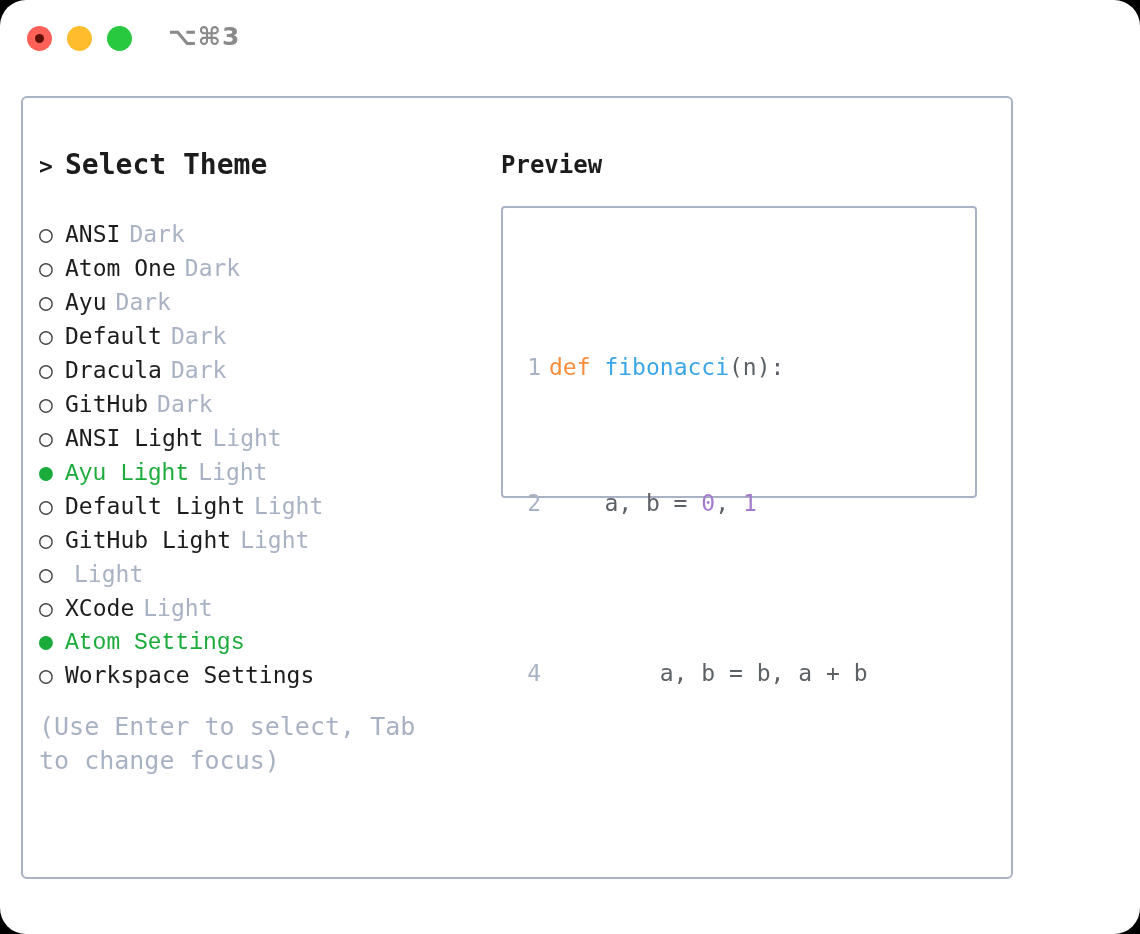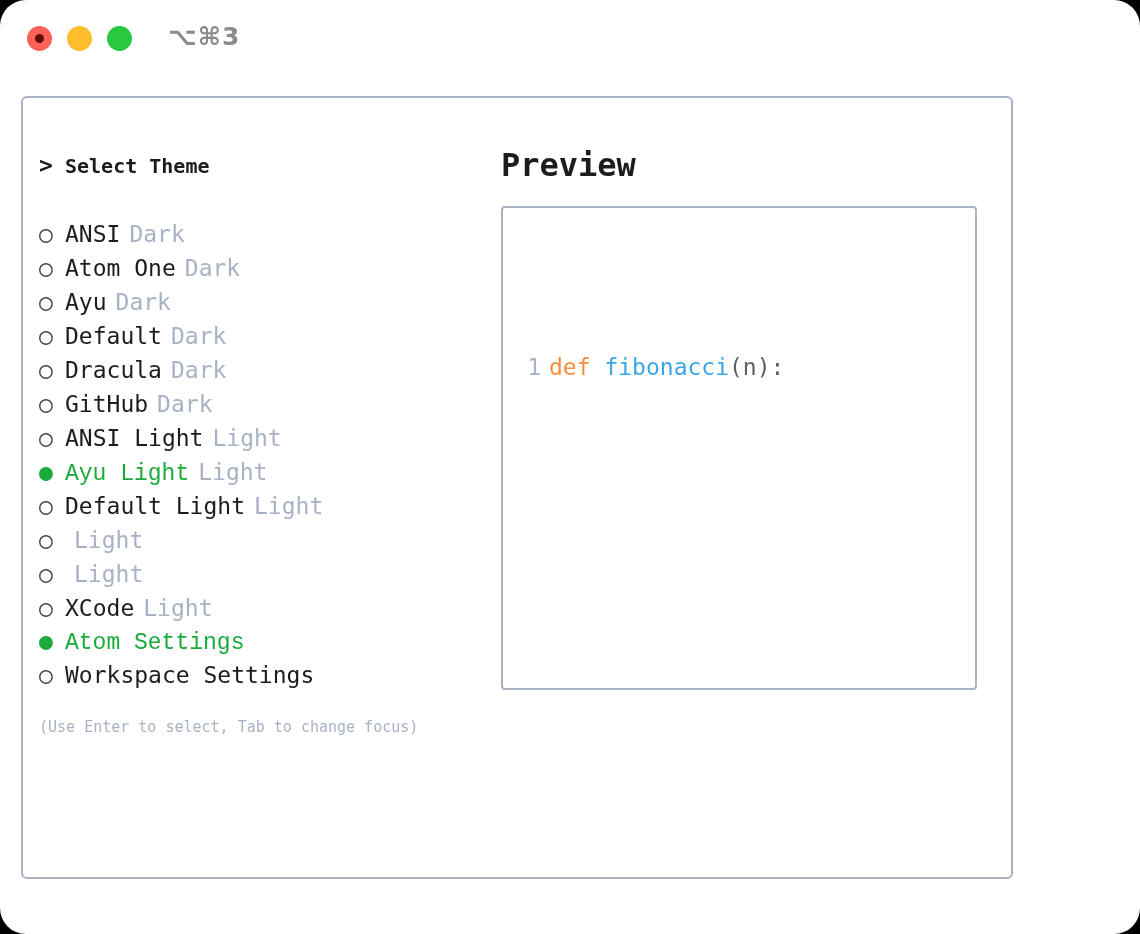--- a/index.html
+++ b/index.html
@@ -107,60 +107,60 @@
     text-align: left;
     font-size: 23px;
     line-height: 34px;
   }
   .marker.caret   { color: #1c1c1c; font-weight: 700; }
   .marker.hollow  { color: #4a4a4a; }
   .marker.filled  { color: #1aab3a; }
   .marker.blank   { color: transparent; }
 
   .label { color: #1c1c1c; }
-  .label.bold { font-weight: 700; font-size: 20px; }
+  .label.bold { font-weight: 700; font-size: 28px; }
   .label.sel  { color: #1aab3a; font-family: Liberation Mono, monospace; }
   .tag {
     color: #a8b2c4;
     margin-left: 9px;
     margin-top: 35px;
   }
 
   .spacer-row { height: 34px; }
 
   .hint {
     position: absolute;
     left: 16px;
     top: 612px;
     width: 412px;
-    font-size: 15px;
+    font-size: 25px;
     line-height: 34px;
     color: #a8b2c4;
   }
 
   
   .right-col {
     position: absolute;
     left: 478px;
     top: 50px;
     width: 500px;
   }
   .preview-title {
-    font-size: 32px;
+    font-size: 24px;
     font-weight: 700;
     color: #1c1c1c;
     line-height: 34px;
     white-space: pre;
   }
   .preview-box {
     position: absolute;
     left: 0px;
     top: 58px;
     width: 476px;
-    height: 484px;
+    height: 292px;
     border: 2px solid #a8b2c4;
     border-radius: 4px;
     box-sizing: border-box;
     background: #ffffff;
   }
   .code {
     position: absolute;
     left: 16px;
     top: 40px;
     font-size: 23px;
@@ -253,20 +253,21 @@
       </div>
 
       <div class="row">
         <span class="marker hollow">○</span>
         <span class="label">Default Light</span>
         <span class="tag">Light</span>
       </div>
 
       <div class="row">
         <span class="marker hollow">○</span>
+        <span class="label">GitHub Light</span>
         <span class="tag">Light</span>
       </div>
 
       <div class="row">
         <span class="marker hollow">○</span>
         <span class="tag">Light</span>
       </div>
 
       <div class="row">
         <span class="marker hollow">○</span>
@@ -292,22 +293,24 @@
     <div class="hint">(Use Enter to select, Tab to change focus)</div>
 
     <div class="right-col">
       <div class="preview-title">Preview</div>
 
       <div class="preview-box">
         <div class="code">
 
           <div class="code-line"><span class="ln">1</span><span class="kw">def </span><span class="fn">fibonacci</span><span class="pl">(n):</span></div>
 
-
-
+          <div class="code-line"><span class="ln">2</span><span class="pl">    a, b = </span><span class="num">0</span><span class="pl">, </span><span class="num">1</span></div>
+
+
+          <div class="code-line"><span class="ln">4</span><span class="pl">        a, b = b, a + b</span></div>
 
 
           
           
 
           
 
           
 
           

